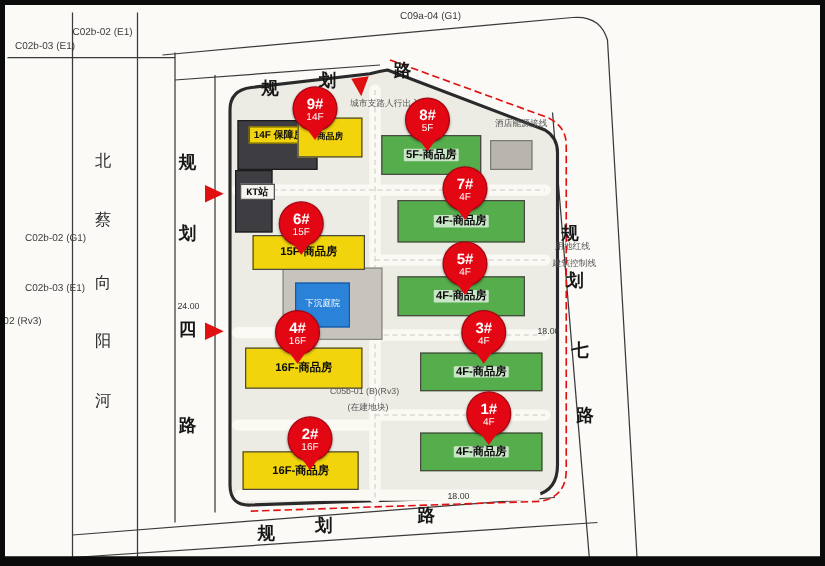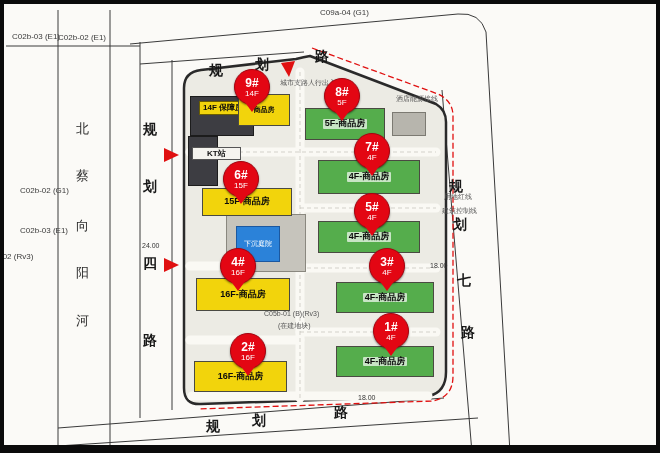--- a/index.html
+++ b/index.html
@@ -33,21 +33,21 @@
   .pin .n{font-size:12px;font-weight:bold;line-height:1;}
   .pin .f{font-size:8px;line-height:1;margin-top:1px;}
   
   .t{position:absolute;white-space:nowrap;z-index:7;}
   .road-ch{font-size:14px;font-weight:bold;color:#171717;}
   .river-ch{font-size:13px;color:#2c2c2c;}
   .parcel{font-size:8px;color:#3a3a3a;}
   .tiny{font-size:7px;color:#555;}
   .dim{font-size:7px;color:#333;}
   .kt{position:absolute;background:#f5f4ef;border:1px solid #555;font-size:8px;font-weight:bold;
-      color:#111;padding:0 14px;z-index:6;}
+      color:#111;padding:0 4px;z-index:6;font-family:Liberation Mono, monospace;}
 </style>
 </head>
 <body>
 
 <div class="stage">
 
   <svg width="660" height="453" viewBox="0 0 660 453">
     <rect x="0" y="0" width="660" height="453" fill="#fbfaf7"></rect>
     <g stroke="#3a3a3a" stroke-width="1" fill="none">
       <path d="M58,10 V453"></path>
@@ -182,21 +182,21 @@
   <span class="t road-ch" style="left:449px;top:178px;">规</span>
   <span class="t road-ch" style="left:453px;top:216px;">划</span>
   <span class="t road-ch" style="left:457px;top:272px;">七</span>
   <span class="t road-ch" style="left:461px;top:324px;">路</span>
 
   <span class="t road-ch" style="left:206px;top:418px;">规</span>
   <span class="t road-ch" style="left:252px;top:412px;">划</span>
   <span class="t road-ch" style="left:334px;top:404px;">路</span>
 
   <span class="t parcel" style="left:12px;top:32px;">C02b-03 (E1)</span>
-  <span class="t parcel" style="left:58px;top:33px;">C02b-02 (E1)</span>
+  <span class="t parcel" style="left:58px;top:21px;">C02b-02 (E1)</span>
   <span class="t parcel" style="left:320px;top:8px;">C09a-04 (G1)</span>
   <span class="t parcel" style="left:20px;top:186px;">C02b-02 (G1)</span>
   <span class="t parcel" style="left:20px;top:226px;">C02b-03 (E1)</span>
   <span class="t parcel" style="left:0px;top:252px;">-02 (Rv3)</span>
 
   <span class="t tiny" style="left:280px;top:78px;">城市支路人行出入口</span>
   <span class="t tiny" style="left:396px;top:94px;">酒店能源接线</span>
   <span class="t tiny" style="left:444px;top:192px;">用地红线</span>
   <span class="t tiny" style="left:442px;top:206px;">建筑控制线</span>
   <span class="t tiny" style="left:264px;top:310px;">C05b-01 (B)(Rv3)</span>

